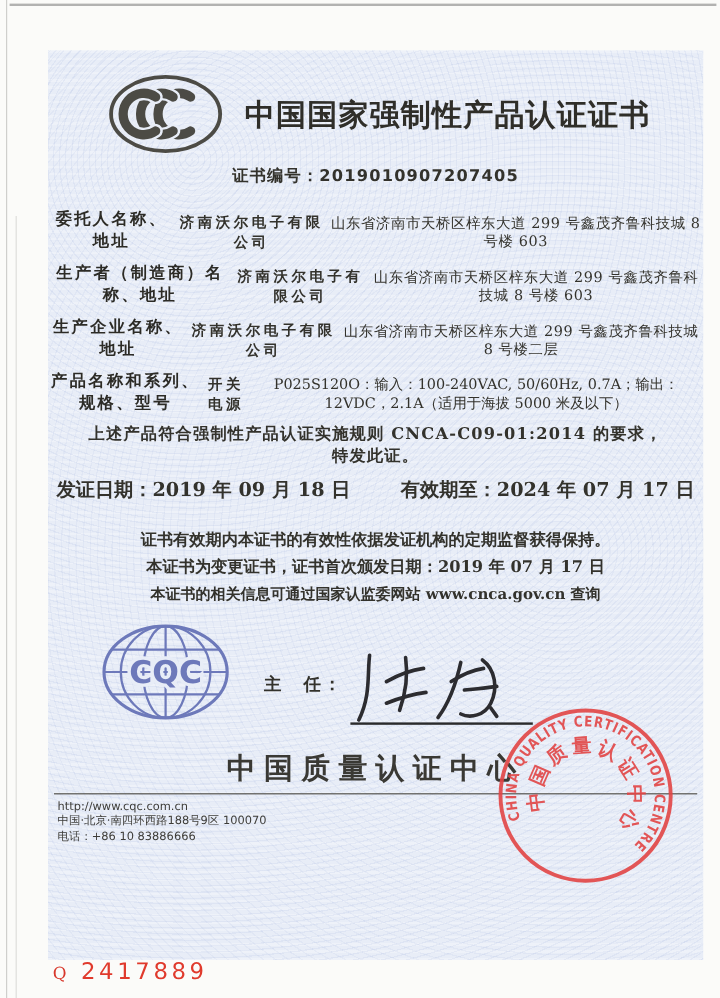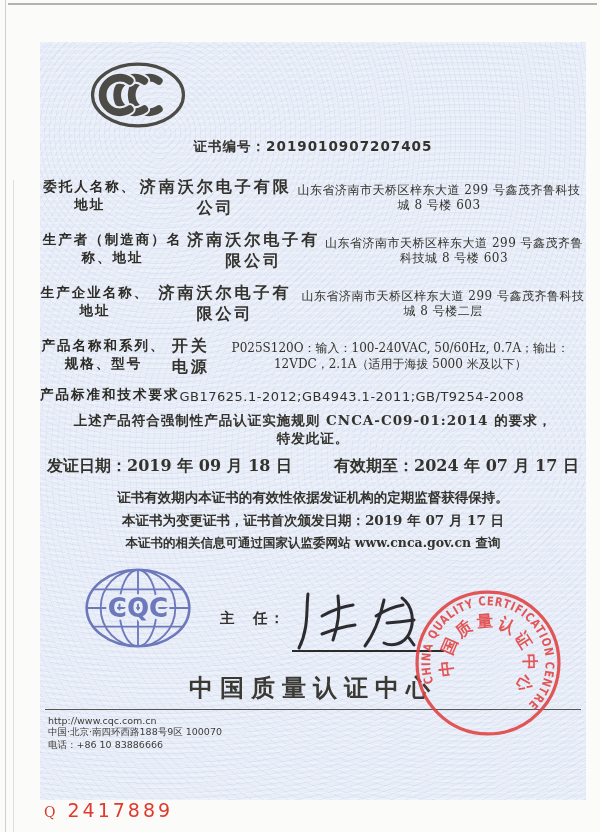--- a/index.html
+++ b/index.html
@@ -29,29 +29,29 @@
   .cert-header{display:flex;align-items:center;width:100%;padding-top:16px;}
   .ccc-logo{margin-left:48px;flex:0 0 auto;}
   .cert-title{flex:1;font-size:25px;font-weight:700;letter-spacing:1px;color:#2f2e29;padding-right:28px;}
 
   .cert-no{margin-top:6px;font-size:13.5px;font-weight:600;letter-spacing:1px;}
   .cert-no .num{font-family:"DejaVu Sans","Liberation Sans",sans-serif;font-weight:700;}
 
   .sections{display:flex;flex-direction:column;align-items:center;margin-top:10px;width:100%;}
   .section{display:flex;flex-direction:row;align-items:center;margin-top:7px;width:100%;}
   .heading{font-size:13.5px;font-weight:700;letter-spacing:2px;color:#2c2b26;}
-  .company{margin-top:4px;font-size:16px;letter-spacing:3px;font-weight:600;}
+  .company{margin-top:4px;font-size:12px;letter-spacing:3px;font-weight:600;}
   .addr{margin-top:3px;font-size:12px;letter-spacing:.5px;max-width:470px;line-height:1.25;}
   .spec{margin-top:3px;font-size:12px;max-width:440px;line-height:1.3;}
   .standards{margin-top:4px;font-size:13px;font-family:"DejaVu Sans","Liberation Sans",sans-serif;letter-spacing:.5px;}
 
   .statements{display:flex;flex-direction:column;align-items:center;margin-top:8px;width:100%;}
   .stmt{font-size:13.5px;font-weight:600;letter-spacing:1px;line-height:1.3;}
   .dates{margin-top:9px;display:flex;gap:42px;font-size:16px;font-weight:700;}
-  .stmt2{margin-top:12px;font-size:13.5px;font-weight:600;}
+  .stmt2{margin-top:22px;font-size:13.5px;font-weight:600;}
   .stmt3{margin-top:5px;font-size:13.5px;font-weight:600;}
   .query{margin-top:5px;font-size:12.5px;font-weight:600;}
 
   .sign-row{display:flex;align-items:flex-end;width:100%;margin-top:8px;height:92px;}
   .cqc-logo{margin-left:42px;flex:0 0 auto;}
   .sig-block{display:flex;align-items:flex-end;margin-left:26px;}
   .sig-label{font-size:14.5px;font-weight:700;letter-spacing:2px;white-space:pre;margin-bottom:24px;}
   .sig-line{position:relative;width:152px;height:70px;border-bottom:2px solid #2b2b2b;margin-left:6px;}
   .sig-line svg{position:absolute;left:0;bottom:-4px;}
 
@@ -81,20 +81,21 @@
         <ellipse cx="55" cy="40" rx="50" ry="34" fill="none" stroke="#4c4b45" stroke-width="3.5"></ellipse>
         <g fill="none" stroke-linecap="round">
           <path d="M77.9,24.4 A19,19 0 1 0 77.9,55.6" stroke="#e8edf7" stroke-width="13"></path>
           <path d="M77.9,24.4 A19,19 0 1 0 77.9,55.6" stroke="#4c4b45" stroke-width="8.5"></path>
           <path d="M61.9,24.4 A19,19 0 1 0 61.9,55.6" stroke="#e8edf7" stroke-width="13"></path>
           <path d="M61.9,24.4 A19,19 0 1 0 61.9,55.6" stroke="#4c4b45" stroke-width="8.5"></path>
           <path d="M45.9,24.4 A19,19 0 1 0 45.9,55.6" stroke="#e8edf7" stroke-width="13"></path>
           <path d="M45.9,24.4 A19,19 0 1 0 45.9,55.6" stroke="#4c4b45" stroke-width="8.5"></path>
         </g>
       </svg>
+      <div class="cert-title">中国国家强制性产品认证证书</div>
     </div>
 
     <div class="cert-no">
       <span>证书编号：</span><span class="num">2019010907207405</span>
     </div>
 
     <div class="sections">
       <div class="section">
         <div class="heading">委托人名称、地址</div>
         <div class="company">济南沃尔电子有限公司</div>
@@ -107,24 +108,20 @@
       </div>
       <div class="section">
         <div class="heading">生产企业名称、地址</div>
         <div class="company">济南沃尔电子有限公司</div>
         <div class="addr">山东省济南市天桥区梓东大道 299 号鑫茂齐鲁科技城 8 号楼二层</div>
       </div>
       <div class="section">
         <div class="heading">产品名称和系列、规格、型号</div>
         <div class="company">开关电源</div>
         <div class="spec">P025S120O：输入：100-240VAC, 50/60Hz, 0.7A；输出：12VDC，2.1A（适用于海拔 5000 米及以下）</div>
-      </div>
-      <div class="section">
-        <div class="heading">产品标准和技术要求</div>
-        <div class="standards">GB17625.1-2012;GB4943.1-2011;GB/T9254-2008</div>
       </div>
     </div>
 
     <div class="statements">
       <div class="stmt">上述产品符合强制性产品认证实施规则 CNCA-C09-01:2014 的要求，</div>
       <div class="stmt">特发此证。</div>
       <div class="dates">
         <span>发证日期：2019 年 09 月 18 日</span>
         <span>有效期至：2024 年 07 月 17 日</span>
       </div>

